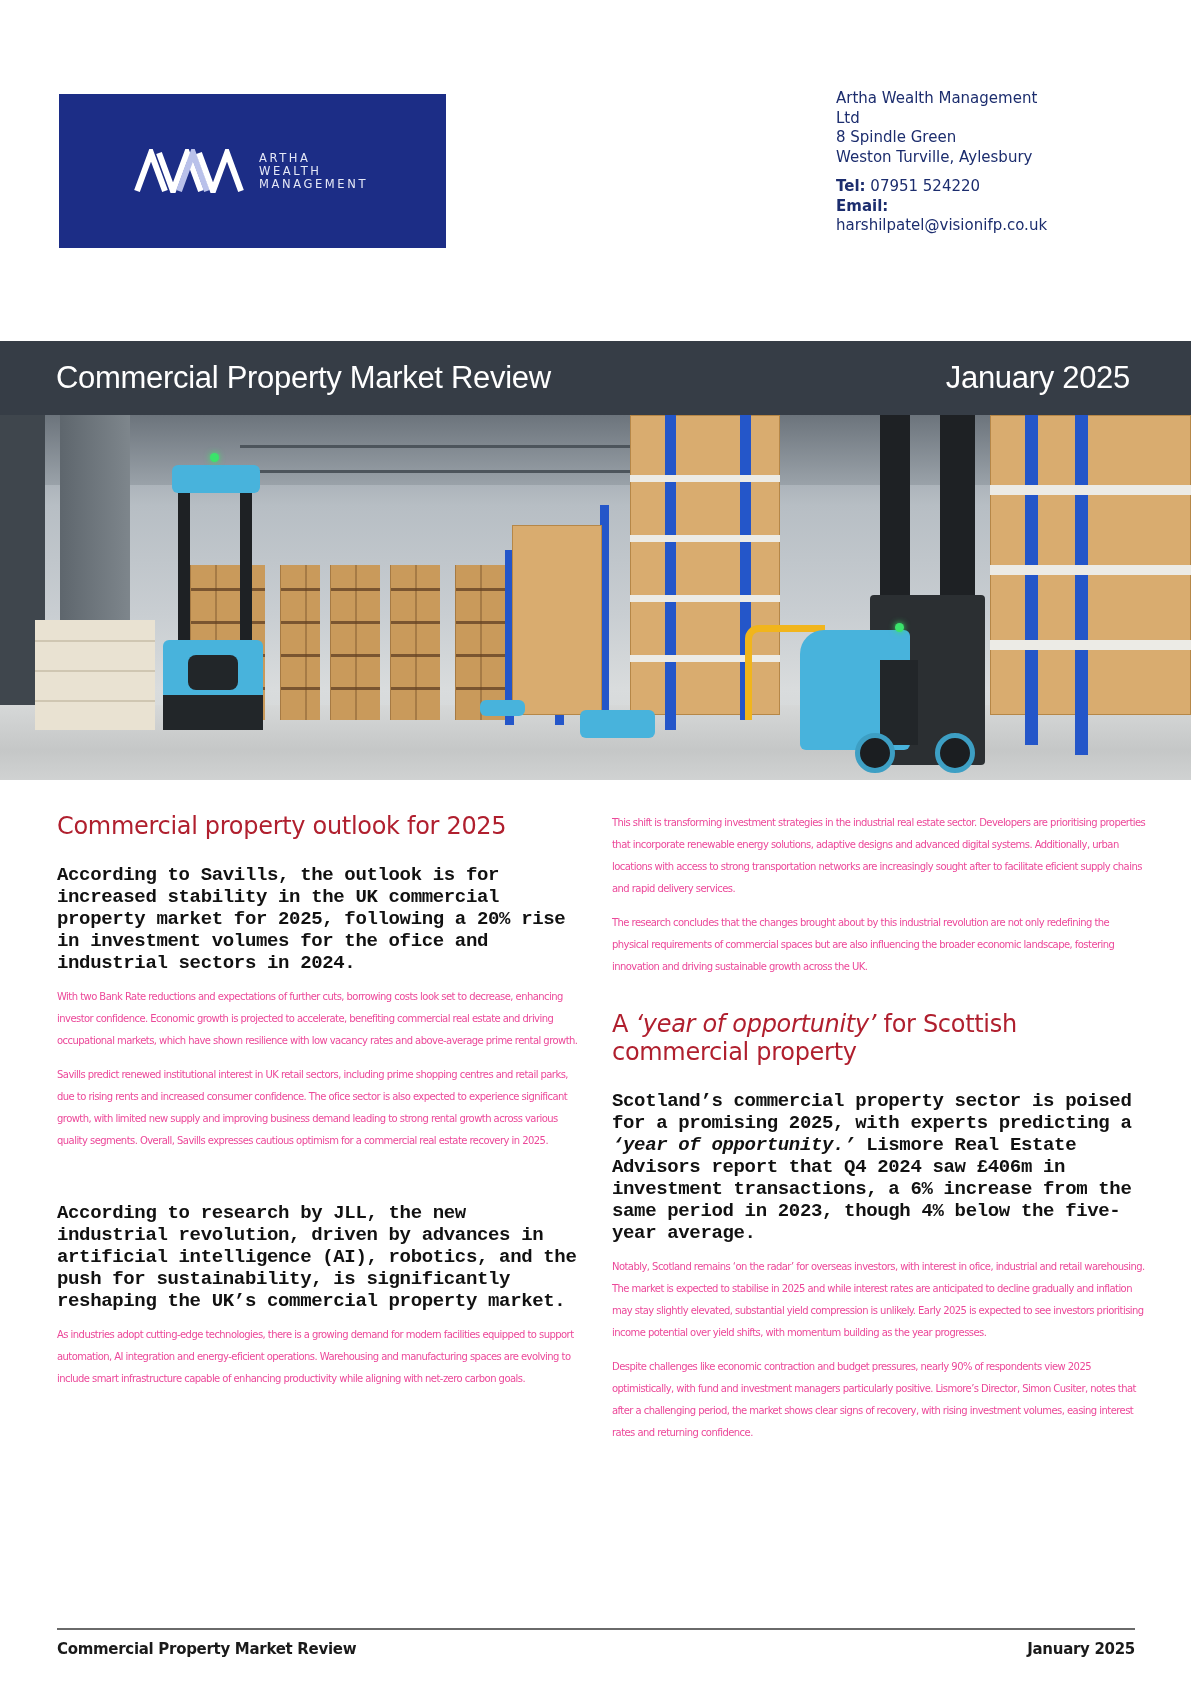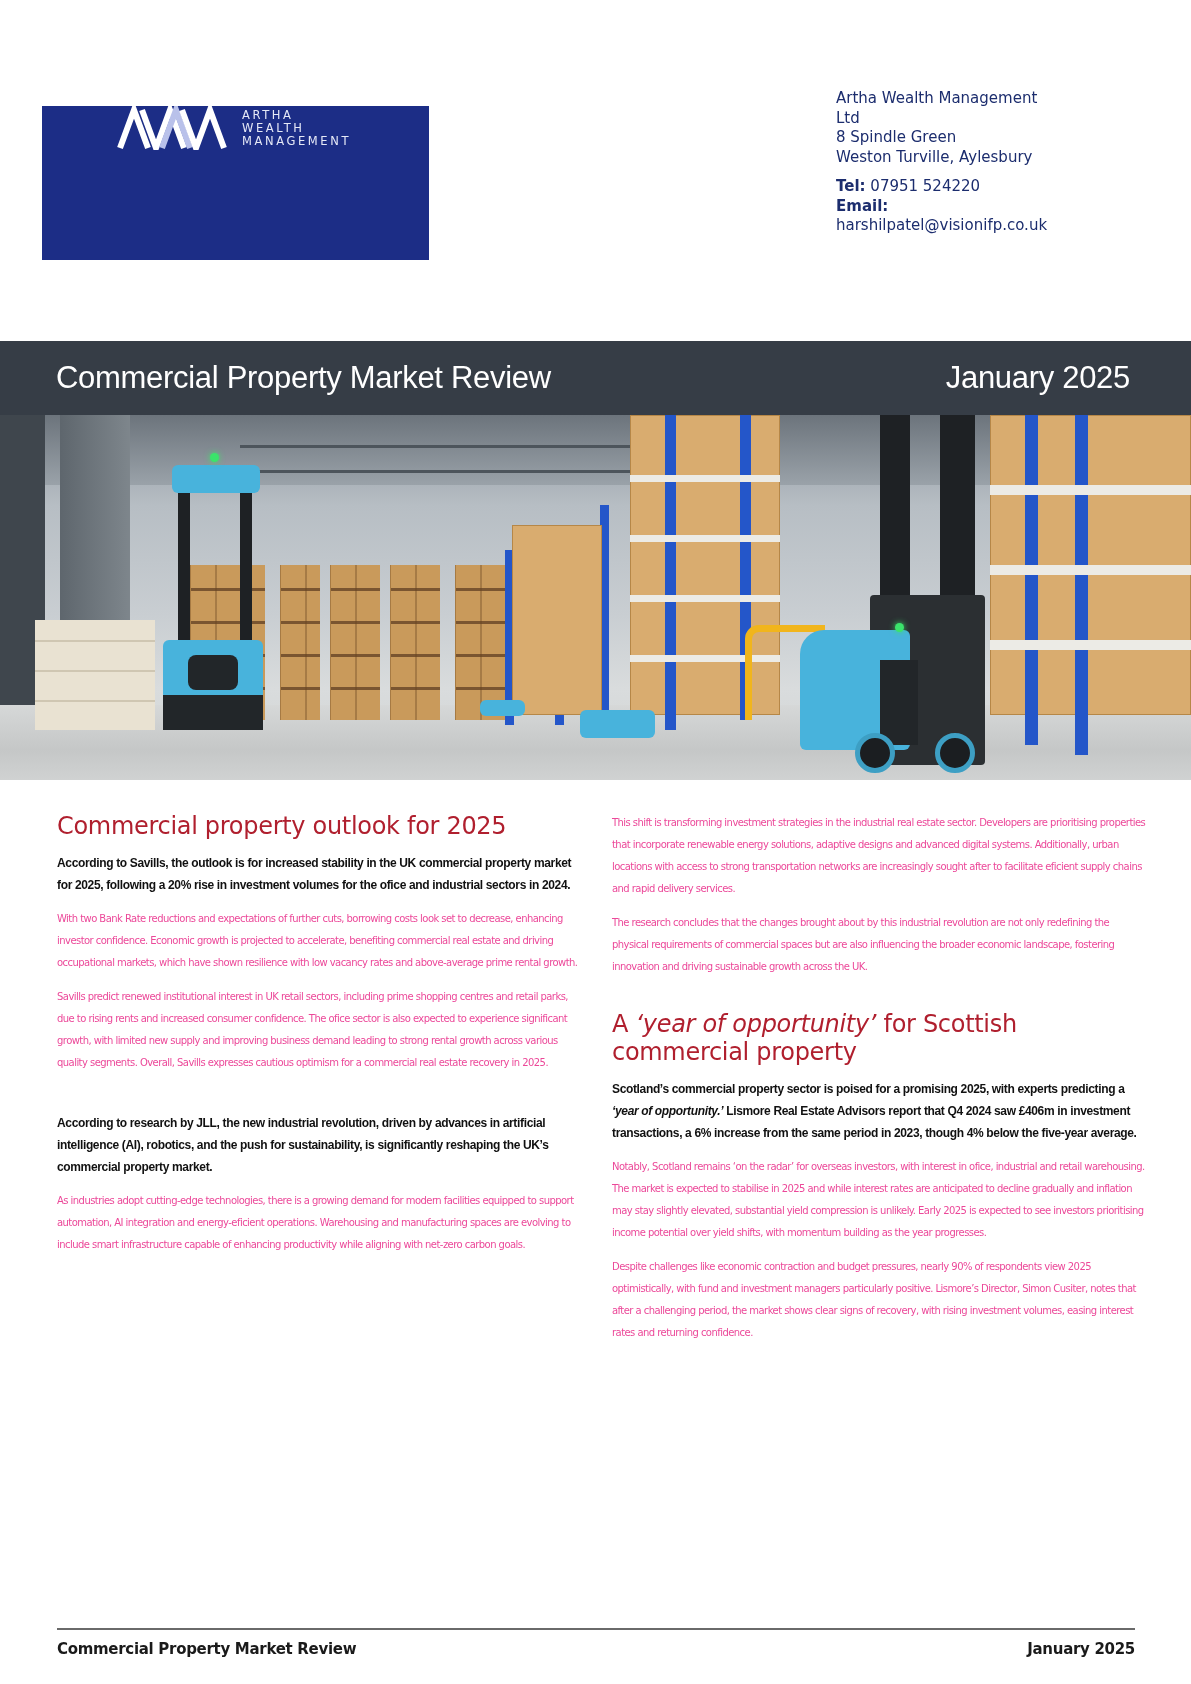--- a/index.html
+++ b/index.html
@@ -1,23 +1,23 @@
 <!DOCTYPE html>
 <html><head>
 <meta charset="utf-8">
 <style>
   * { box-sizing: border-box; margin: 0; padding: 0; }
   html, body { width: 1191px; height: 1684px; background: #ffffff; overflow: hidden; }
   body { position: relative; font-family: "DejaVu Sans", sans-serif; color: #333; }
 
   
   .logo-box {
-    position: absolute; left: 42px; top: 94px; width: 387px; height: 154px;
+    position: absolute; left: 59px; top: 94px; width: 387px; height: 154px;
     background: #1c2d86;
-    display: flex; align-items: flex-start; justify-content: center; margin-top: 12px;
+    display: flex; align-items: center; justify-content: center;
   }
   .logo-inner { display: flex; align-items: center; gap: 14px; margin-left: -4px; }
   .logo-mark { width: 112px; height: 44px; }
   .logo-text {
     color: #e6e9f7; font-family: "DejaVu Sans", sans-serif; font-size: 11.5px;
     letter-spacing: 2.6px; line-height: 13px; font-weight: normal;
   }
 
   .contact {
     position: absolute; left: 836px; top: 89px; width: 300px;
@@ -70,22 +70,22 @@
   .col { position: absolute; top: 812px; width: 525px; }
   .col-left { left: 57px; }
   .col-right { left: 612px; width: 535px; }
 
   h2.section {
     color: #b01f2e; font-family: "DejaVu Sans", sans-serif; font-weight: normal;
     font-size: 24px; line-height: 28px; letter-spacing: -0.3px;
   }
   h2.section i { font-style: italic; text-align: center; }
   p.lead {
-    color: #111; font-family: Liberation Sans, sans-serif; font-weight: bold;
-    font-size: 12px; line-height: 22px; margin-top: 12px; letter-spacing: -0.35px;
+    color: #111; font-family: Liberation Mono, monospace; font-weight: bold;
+    font-size: 19px; line-height: 22px; margin-top: 24px; letter-spacing: -0.35px;
   }
   p.lead i { font-style: italic; }
   p.body {
     color: #ec4899; font-family: "DejaVu Sans", sans-serif; font-weight: normal;
     font-size: 10px; line-height: 22px; margin-top: 12px; letter-spacing: -0.55px;
   }
   .gap { height: 26px; }
 
   
   .footer-rule { position:absolute; left:57px; top:1628px; width:1078px; height:2px; background:#6a6a6a; }

